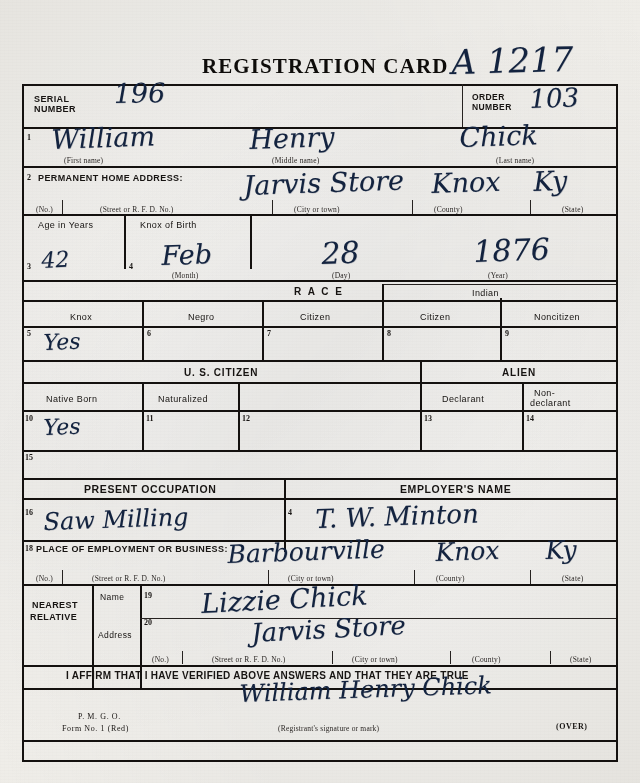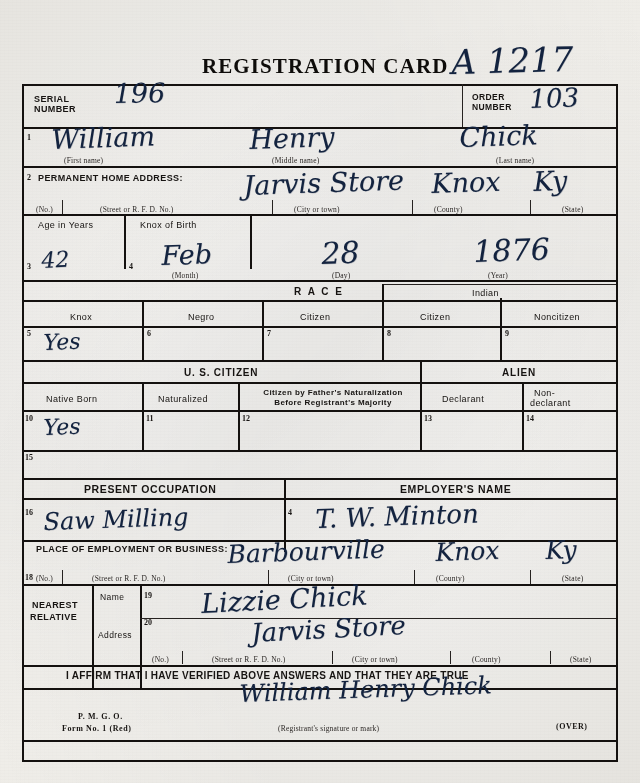--- a/index.html
+++ b/index.html
@@ -91,21 +91,21 @@
     color: #13233f;
     white-space: nowrap;
     transform-origin: left bottom;
     text-shadow: 0.4px 0.4px 0 rgba(20,30,60,0.25);
   }
   .hw.big { font-size: 27px; }
   .hw.med { font-size: 22px; }
   .footer-left {
     position: absolute;
     font-size: 8px;
-    font-weight: bold;
+    font-weight: normal;
     letter-spacing: 0.6px;
     color: #171412;
     white-space: nowrap;
   }
   .over {
     position: absolute;
     font-size: 8px;
     font-weight: bold;
     letter-spacing: 0.5px;
     color: #171412;
@@ -215,21 +215,20 @@
     <div class="lbl bold" style="left:480px; top:327px; font-size:10px; letter-spacing:0.8px;">ALIEN</div>
     <div class="rule h" style="left:0px; top:342px; width:596px;"></div>
 
     <div class="rule v" style="left:120px; top:342px; height:68px;"></div>
     <div class="rule v" style="left:216px; top:342px; height:68px;"></div>
     <div class="rule v" style="left:398px; top:320px; height:90px;"></div>
     <div class="rule v" style="left:500px; top:342px; height:68px;"></div>
 
     <div class="lbl" style="left:24px; top:354px; font-size:9px;">Native Born</div>
     <div class="lbl" style="left:136px; top:354px; font-size:9px;">Naturalized</div>
-    <div class="lbl" style="left:228px; top:348px; font-size:8px; width:166px; white-space:normal; text-align:center; line-height:10px; font-weight:bold;">Citizen by Father's Naturalization Before Registrant's Majority</div>
     <div class="lbl" style="left:420px; top:354px; font-size:9px;">Declarant</div>
     <div class="lbl" style="left:512px; top:348px; font-size:9px;">Non-</div>
     <div class="lbl" style="left:508px; top:358px; font-size:9px;">declarant</div>
 
     <div class="rule h" style="left:0px; top:370px; width:596px;"></div>
 
     <div class="num" style="left:3px; top:374px;">10</div>
     <div class="num" style="left:124px; top:374px;">11</div>
     <div class="num" style="left:220px; top:374px;">12</div>
     <div class="num" style="left:402px; top:374px;">13</div>
@@ -246,21 +245,21 @@
     <div class="rule v" style="left:262px; top:438px; height:74px;"></div>
     <div class="rule h" style="left:0px; top:458px; width:596px;"></div>
 
     <div class="num" style="left:3px; top:468px;">16</div>
     <div class="num" style="left:266px; top:468px;">4</div>
     <div class="hw med" style="left:22px; top:468px; transform: rotate(-2deg); font-size:24px;">Saw Milling</div>
     <div class="hw med" style="left:294px; top:464px; transform: rotate(-2deg); font-size:26px;">T. W. Minton</div>
 
     <div class="rule h" style="left:0px; top:500px; width:596px;"></div>
 
-    <div class="num" style="left:3px; top:533px;">18</div>
+    <div class="num" style="left:3px; top:504px;">18</div>
     <div class="lbl bold caps" style="left:14px; top:504px; font-size:9px;">PLACE OF EMPLOYMENT OR BUSINESS:</div>
     <div class="hw med" style="left:206px; top:500px; transform: rotate(-2deg); font-size:25px;">Barbourville</div>
     <div class="hw med" style="left:414px; top:498px; transform: rotate(-2deg); font-size:25px;">Knox</div>
     <div class="hw med" style="left:524px; top:496px; transform: rotate(-2deg); font-size:25px;">Ky</div>
 
     <div class="sub" style="left:14px; top:534px;">(No.)</div>
     <div class="sub" style="left:70px; top:534px;">(Street or R. F. D. No.)</div>
     <div class="sub" style="left:266px; top:534px;">(City or town)</div>
     <div class="sub" style="left:414px; top:534px;">(County)</div>
     <div class="sub" style="left:540px; top:534px;">(State)</div>

